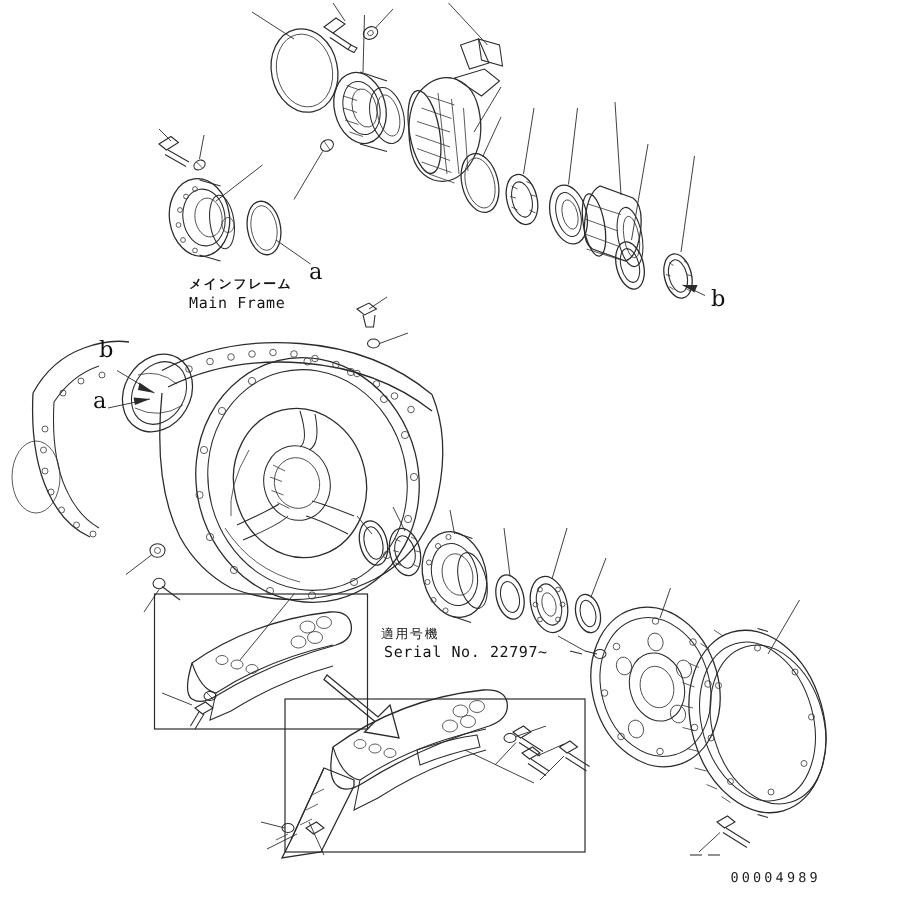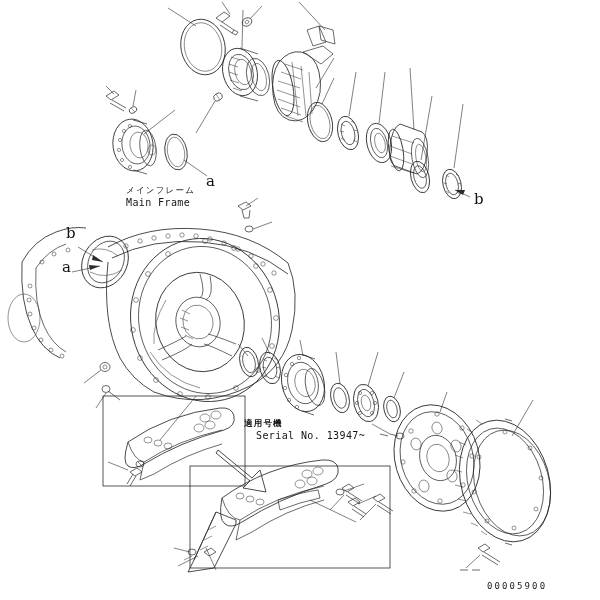--- a/index.html
+++ b/index.html
@@ -521,24 +521,24 @@
     <path class="ln" d="M354 506 l12 8"></path>
     <path class="ln" d="M352 509 l12 8"></path>
   </g>
   <path class="lead" d="M364 484 L344 491"></path>
   <path class="lead" d="M376 496 L358 504"></path>
 
   <path class="ln" d="M460 570 l8 0"></path>
   <path class="ln" d="M472 570 l8 0"></path>
 </svg>
 
-<div class="lbl lbl-jp" style="left:126px; top:186px;">メインフレーム</div>
+<div class="lbl lbl-jp" style="left:126px; top:186px;font-weight:bold;">メインフレーム</div>
 <div class="lbl lbl-en" style="left:126px; top:197px;">Main Frame</div>
 
-<div class="lbl lbl-jp" style="left:244px; top:419px;font-weight:bold;">適用号機</div>
-<div class="lbl lbl-en" style="left:256px; top:430px;">Serial No. 13947~</div>
+<div class="lbl lbl-jp" style="left:254px; top:419px;">適用号機</div>
+<div class="lbl lbl-en" style="left:256px; top:430px;">Serial No. 22797~</div>
 
 <div class="refmark" style="left:206px; top:172px;">a</div>
 <div class="refmark" style="left:474px; top:190px;">b</div>
 <div class="refmark" style="left:66px; top:224px;">b</div>
 <div class="refmark" style="left:62px; top:258px;">a</div>
 
-<div class="partno" style="left:487px; top:581px;">00005900</div>
+<div class="partno" style="left:487px; top:581px;">00004989</div>
 
 </body></html>

